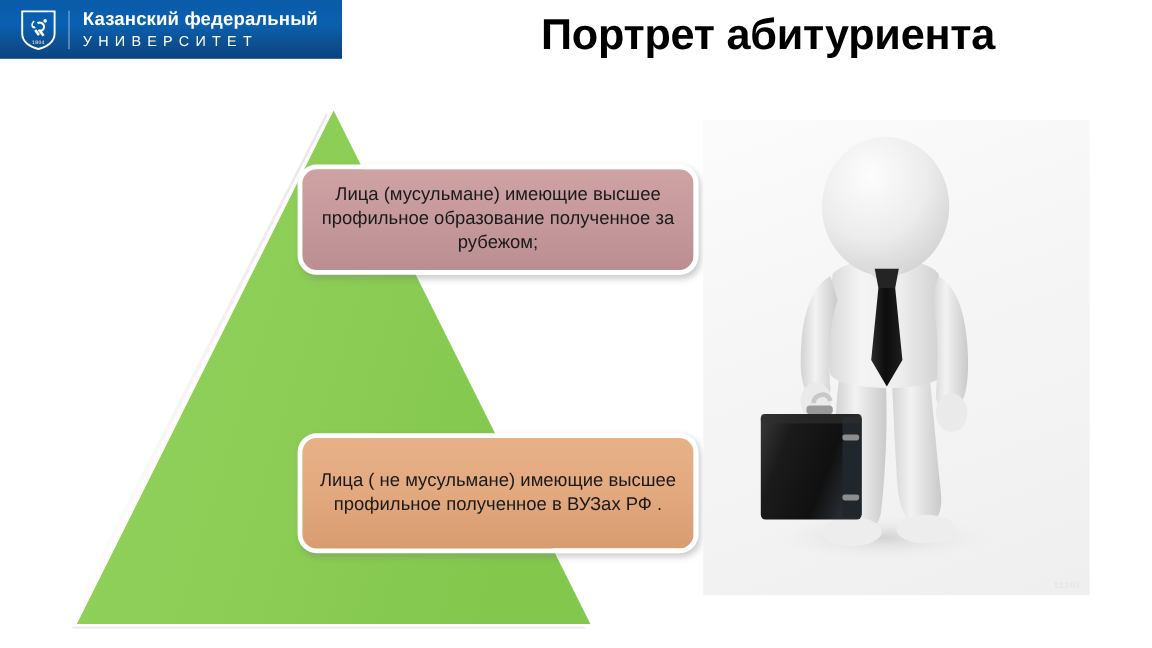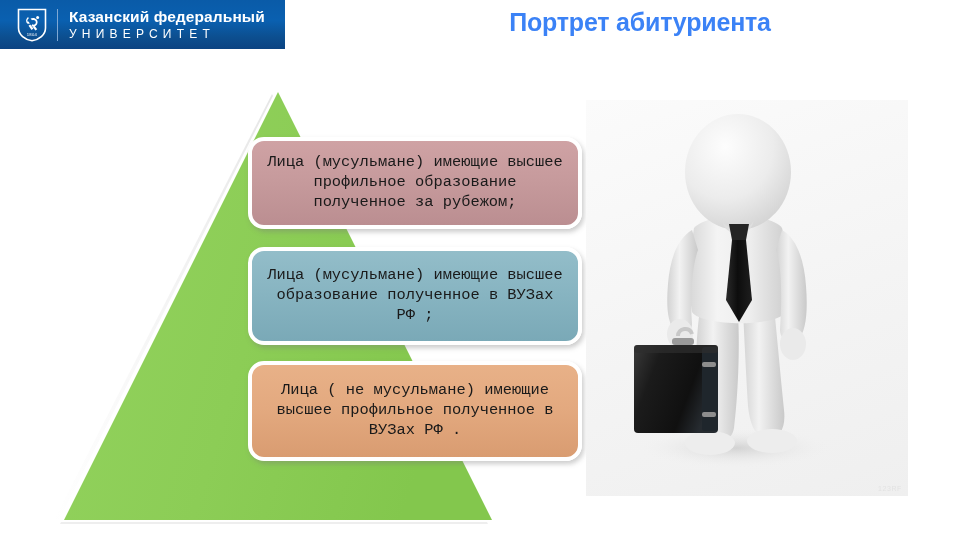--- a/index.html
+++ b/index.html
@@ -64,24 +64,24 @@
     white-space: nowrap;
   }
 
   
   #slide-title {
     position: absolute;
     left: 420px;
     top: 8px;
     width: 440px;
     text-align: center;
-    color: #3b82f6;
+    color: #000000;
     font-family: "Liberation Sans", sans-serif;
     font-weight: bold;
-    font-size: 25px;
+    font-size: 36px;
     letter-spacing: -0.2px;
     white-space: nowrap;
   }
 
   
   #pyramid-wrap {
     position: absolute;
     left: 30px;
     top: 80px;
     width: 500px;
@@ -93,21 +93,21 @@
   .tier-box {
     position: absolute;
     box-sizing: border-box;
     border: 4px solid #ffffff;
     border-radius: 16px;
     display: flex;
     align-items: center;
     justify-content: center;
     text-align: center;
     color: #1a1a1a;
-    font-family: Liberation Mono, monospace;
+    font-family: Liberation Sans, sans-serif;
     font-size: 15.4px;
     line-height: 1.28;
     padding: 6px 14px;
     box-shadow: 2px 3px 5px rgba(120,120,120,0.38);
   }
   #tier-box-0 {
     left: 248px; top: 137px; width: 334px; height: 92px;
     background: linear-gradient(180deg, #cfa2a4 0%, #c69a9c 48%, #bb8e91 100%);
   }
   #tier-box-1 {
@@ -188,23 +188,20 @@
 
       <polygon points="247,8 28,442 460,442" fill="#ffffff"></polygon>
 
       <polygon points="248,12 34,440 462,440" fill="url(#pyrGrad)"></polygon>
     </svg>
   </div>
 
   <div class="tier-box" id="tier-box-0">
     <span class="tier-text">Лица (мусульмане) имеющие высшее профильное образование полученное за рубежом;</span>
   </div>
-  <div class="tier-box" id="tier-box-1">
-    <span class="tier-text">Лица (мусульмане) имеющие высшее образование полученное в ВУЗах РФ ;</span>
-  </div>
   <div class="tier-box" id="tier-box-2">
     <span class="tier-text">Лица ( не мусульмане) имеющие высшее профильное полученное в ВУЗах РФ .</span>
   </div>
 
   <div id="figure-panel">
     <svg id="figure-svg" width="322" height="396" viewBox="0 0 322 396">
       <defs>
         <radialGradient id="headGrad" cx="0.38" cy="0.28" r="0.82">
           <stop offset="0%" stop-color="#fdfdfd"></stop>
           <stop offset="55%" stop-color="#ececec"></stop>

